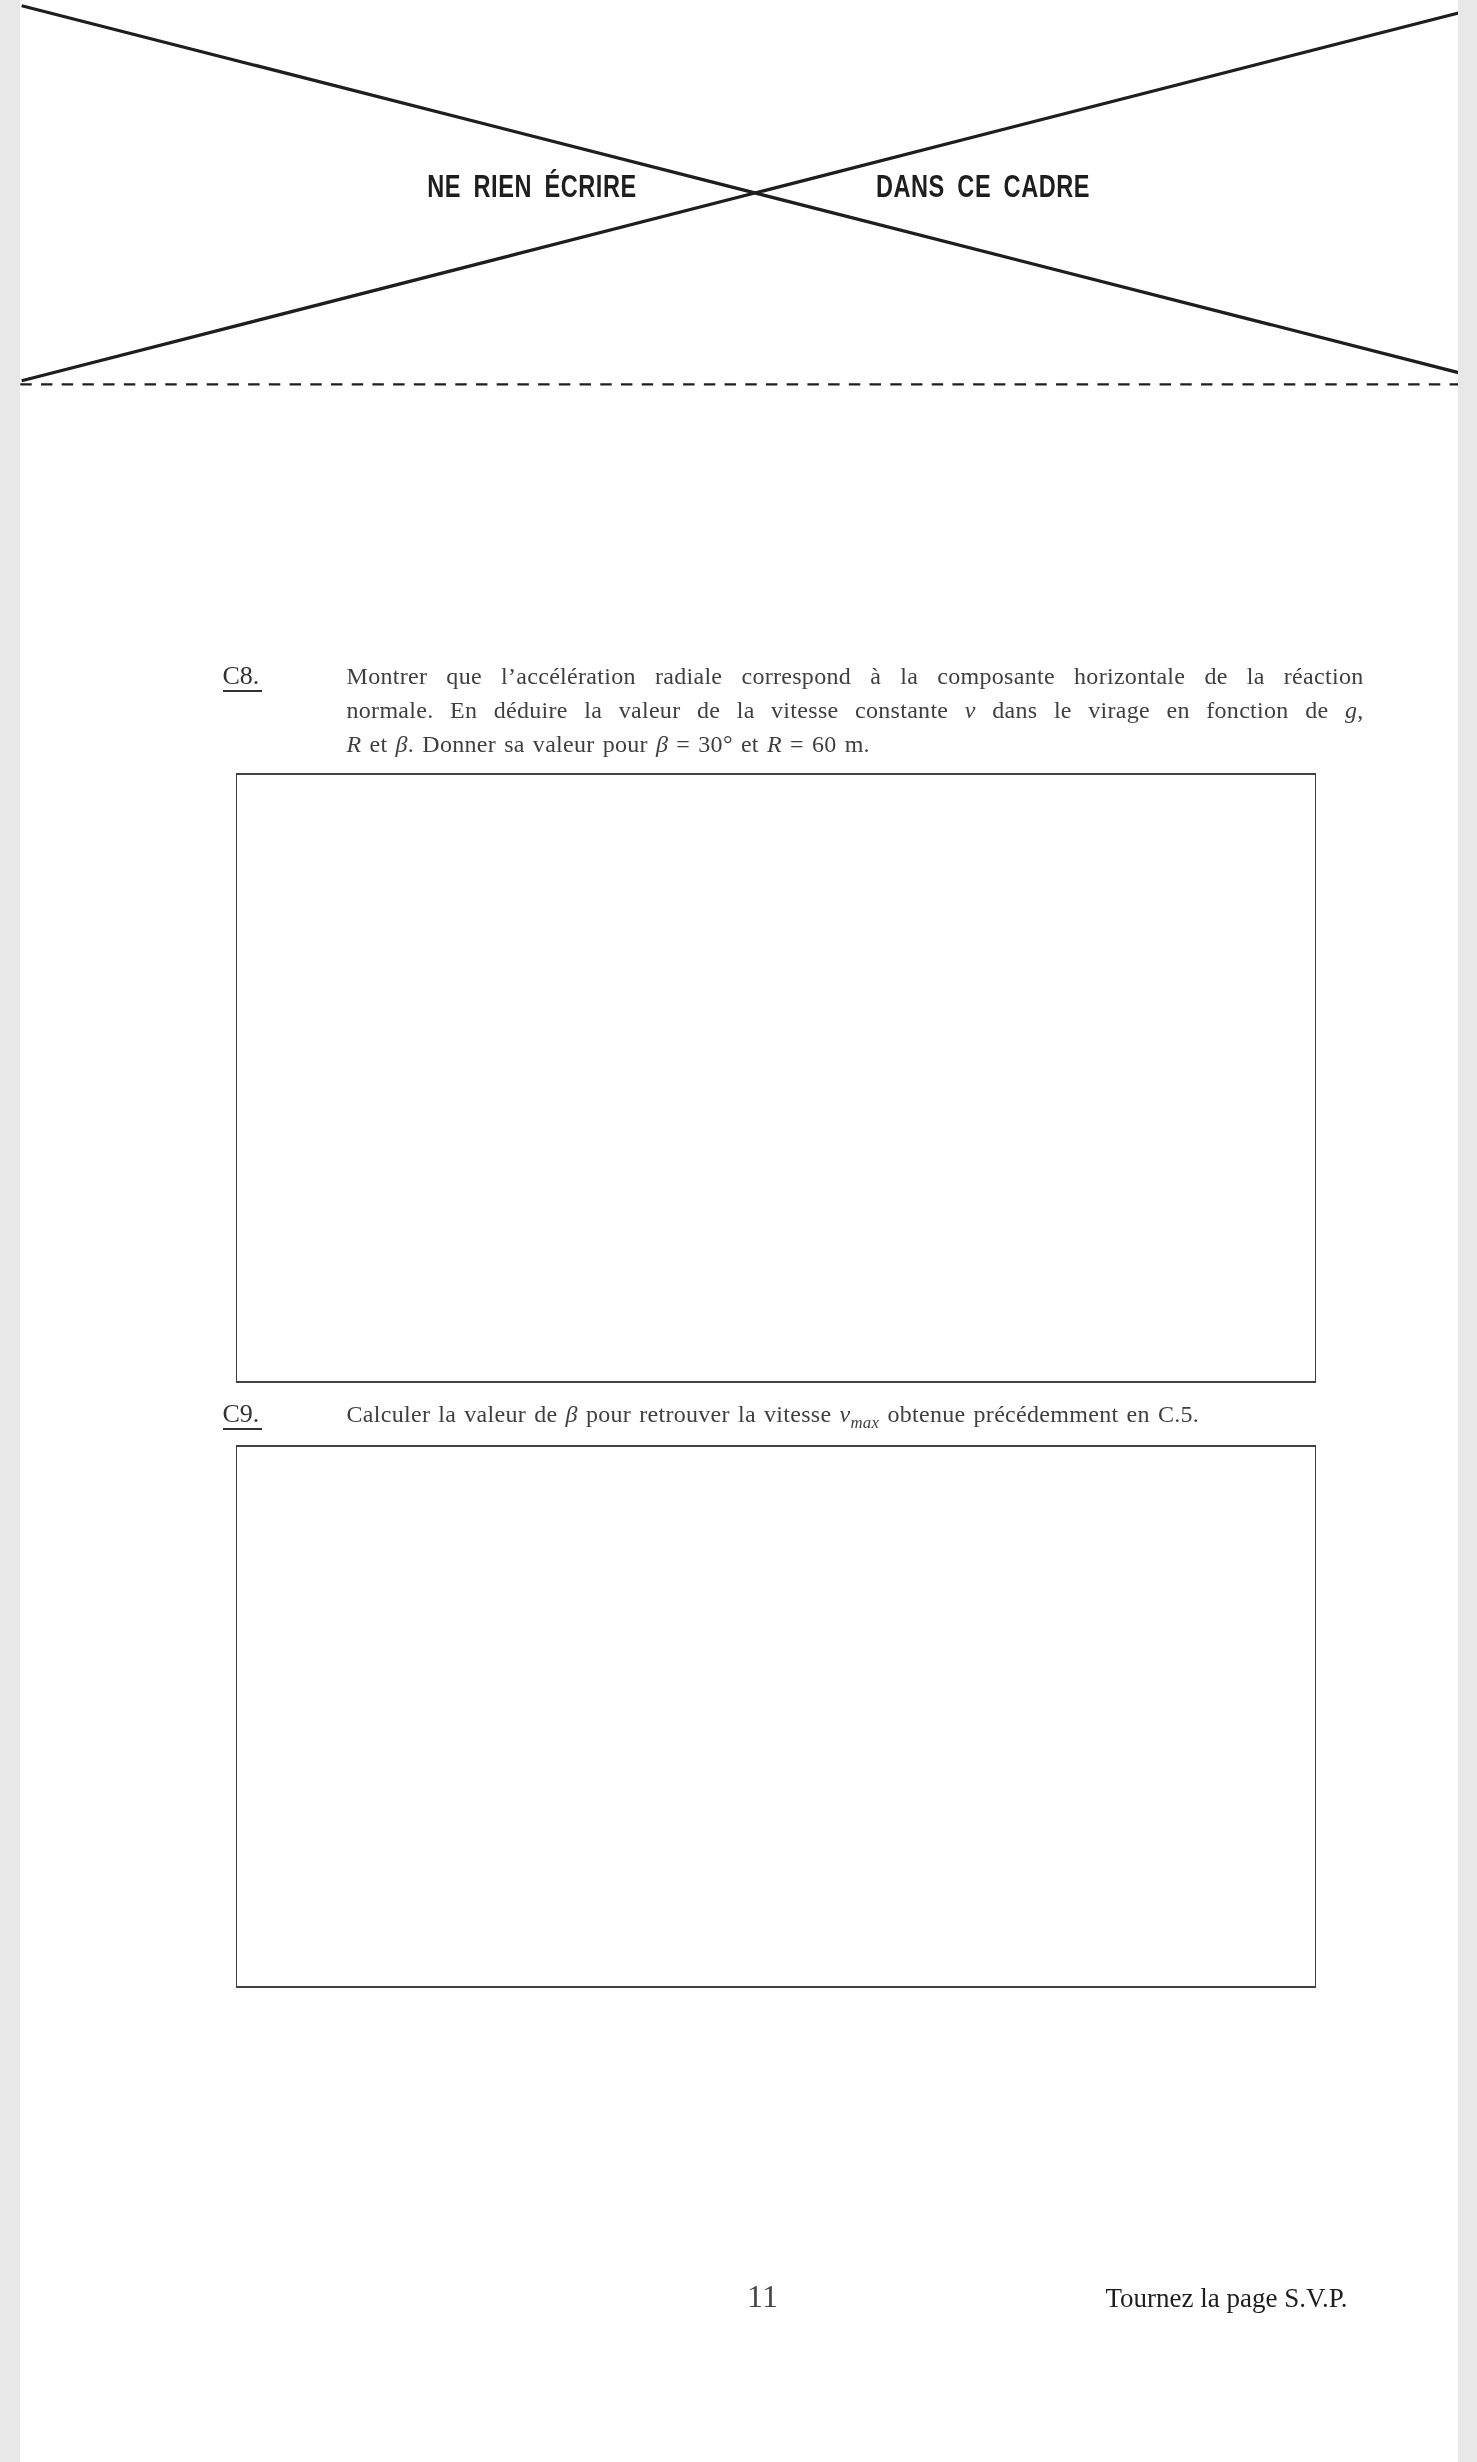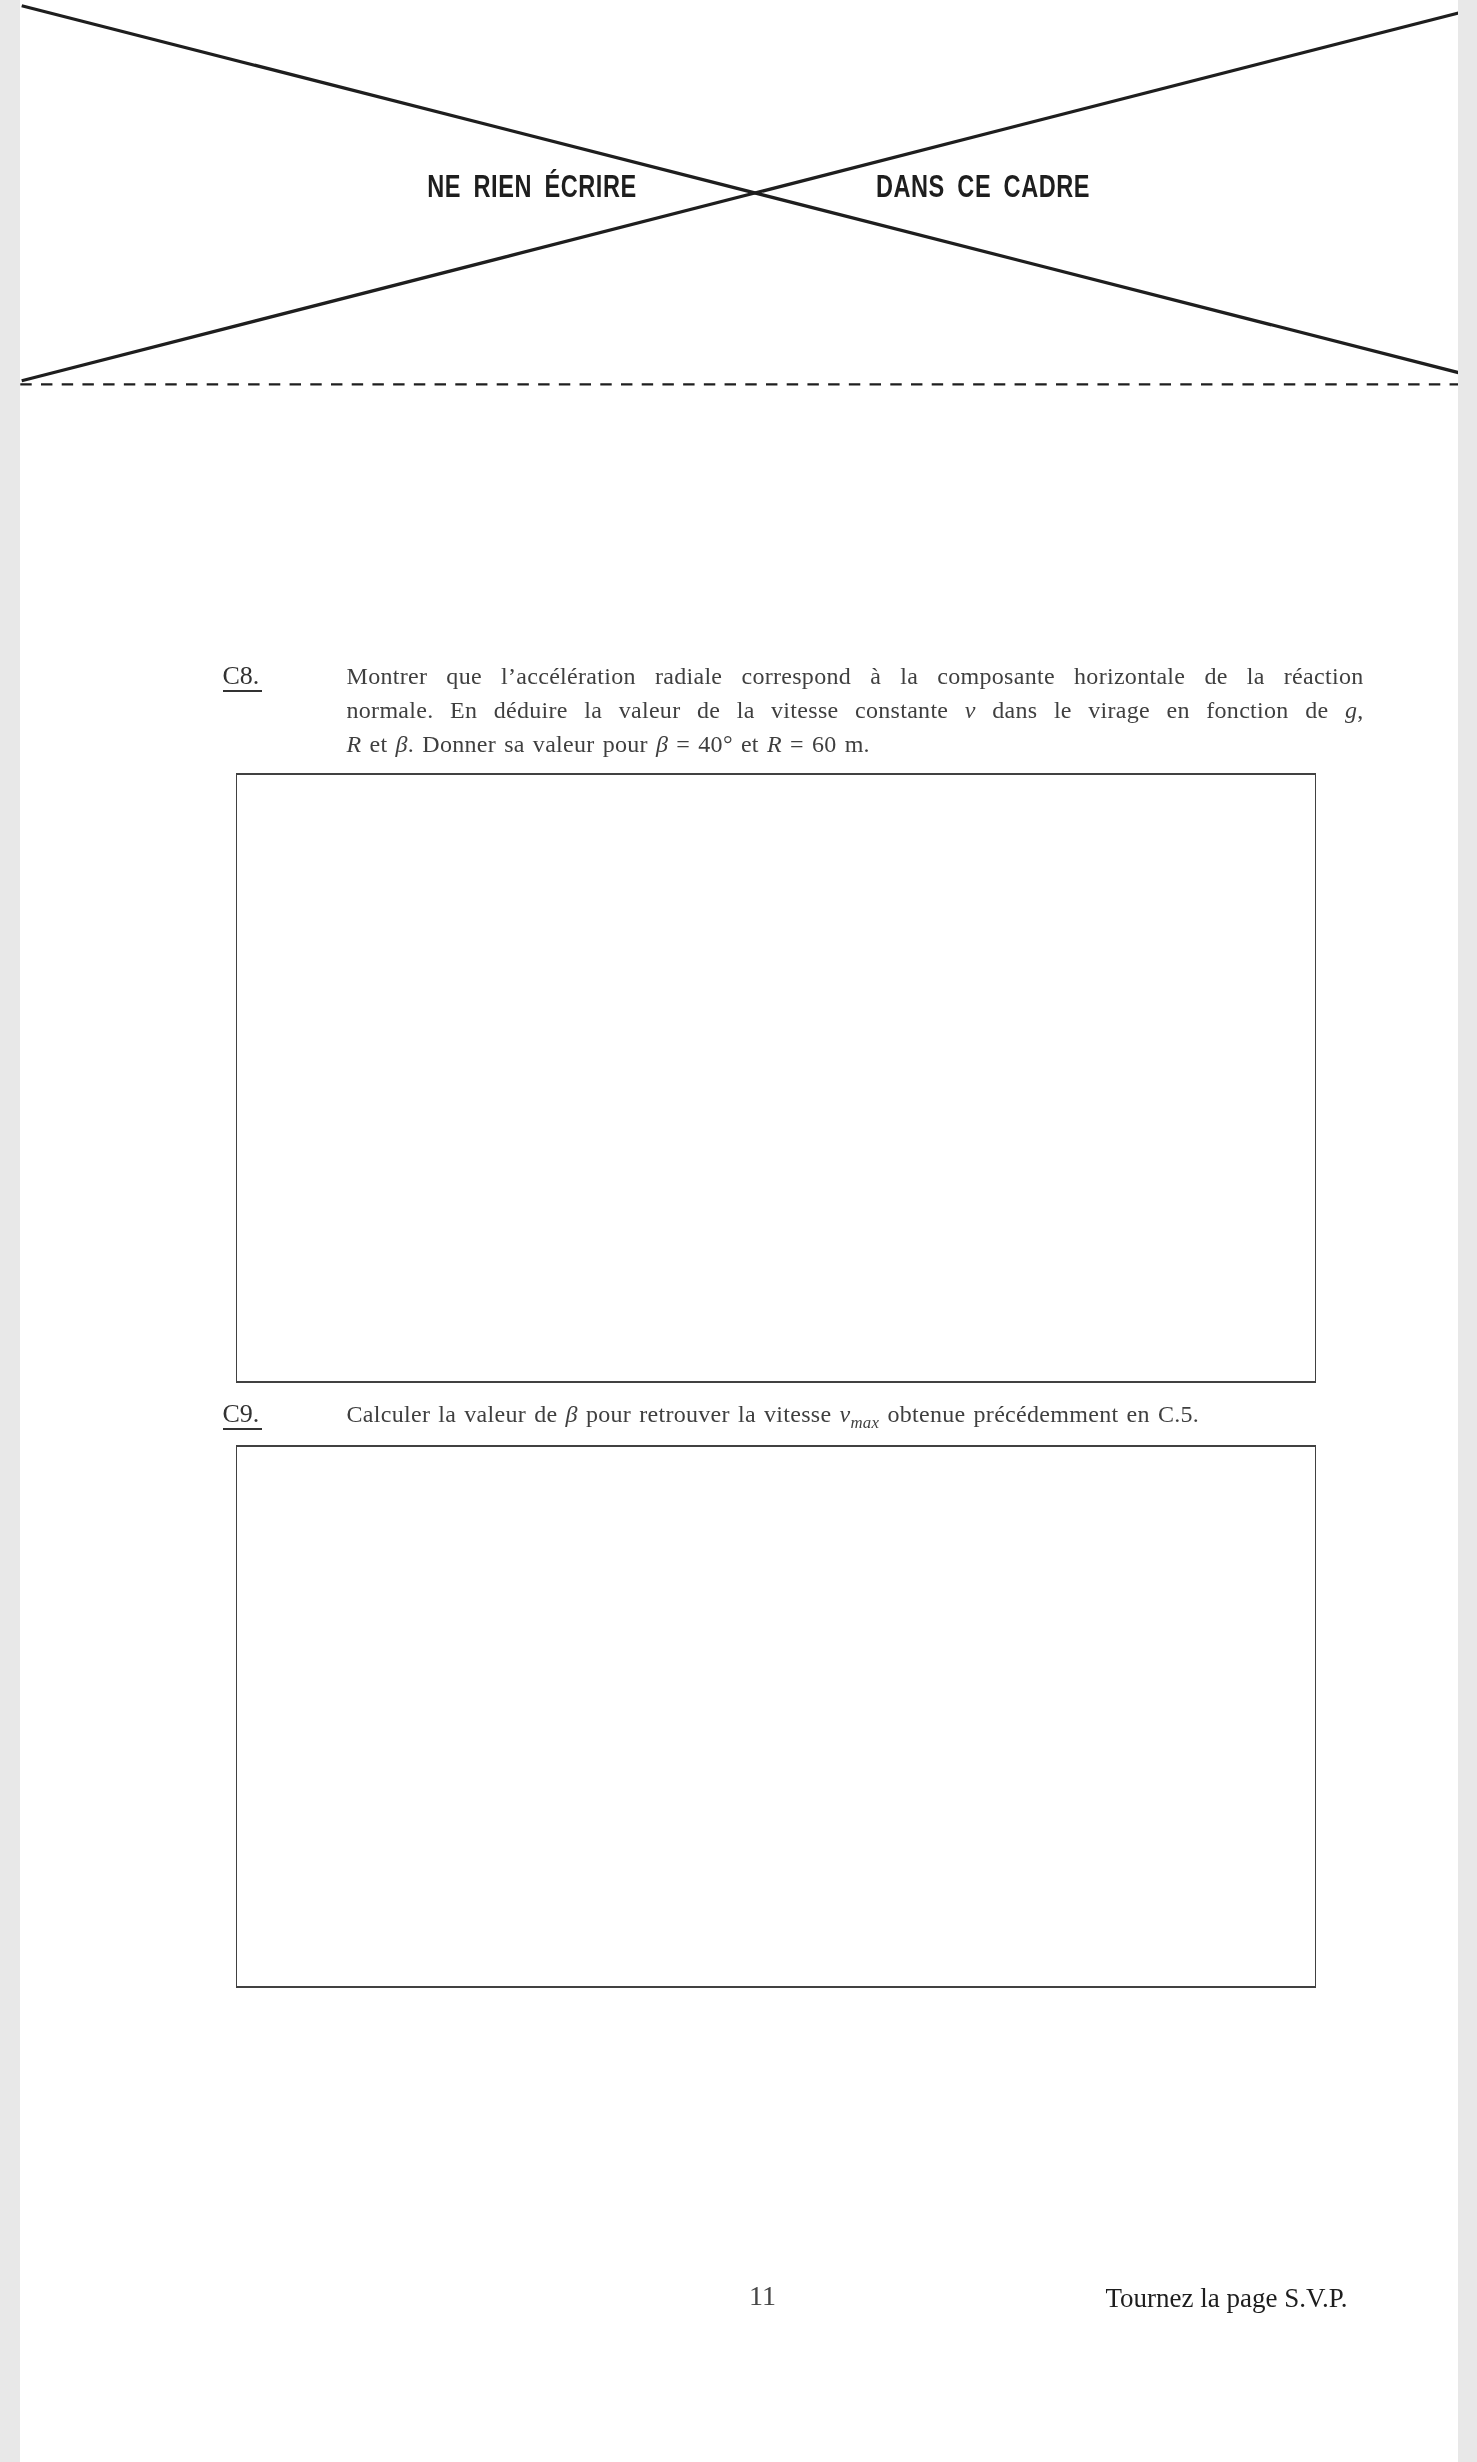--- a/index.html
+++ b/index.html
@@ -81,21 +81,21 @@
     border-top-width: 2.9px;
     border-bottom-width: 2.9px;
   }
   
   .pageno {
     position: absolute;
     left: 686px;
     top: 2279px;
     width: 114px;
     text-align: center;
-    font-size: 28px;
+    font-size: 32px;
     line-height: 34px;
     color: #464646;
   }
   .turnnote {
     position: absolute;
     left: 1001px;
     top: 2281px;
     width: 327px;
     text-align: right;
     font-weight: normal;
@@ -117,21 +117,21 @@
 
   <div class="hdr-label" style="left:369px">NE RIEN ÉCRIRE</div>
 
   <div class="hdr-label" style="left:820px">DANS CE CADRE</div>
 
   <div class="qlabel" style="top:663px">C8.</div>
 
   <div class="qtext" style="top:659px">
     <div class="jline"><span>Montrer que l’accélération radiale correspond à la composante horizontale de la réaction</span></div>
     <div class="jline"><span>normale. En déduire la valeur de la vitesse constante </span><span class="it">v</span><span> dans le virage en fonction de </span><span class="it">g</span><span>,</span></div>
-    <div class="lline"><span class="it">R</span><span> et </span><span class="it">β</span><span>. Donner sa valeur pour </span><span class="it">β</span><span> = 40° et </span><span class="it">R</span><span> = 60 m.</span></div>
+    <div class="lline"><span class="it">R</span><span> et </span><span class="it">β</span><span>. Donner sa valeur pour </span><span class="it">β</span><span> = 30° et </span><span class="it">R</span><span> = 60 m.</span></div>
   </div>
 
   <div class="abox" style="top:773px; height:610px"></div>
 
   <div class="qlabel" style="top:1401px">C9.</div>
 
   <div class="qtext" style="top:1397px">
     <div class="lline"><span>Calculer la valeur de </span><span class="it">β</span><span> pour retrouver la vitesse </span><span class="it">v</span><sub class="it">max</sub><span> obtenue précédemment en C.5.</span></div>
   </div>
 

